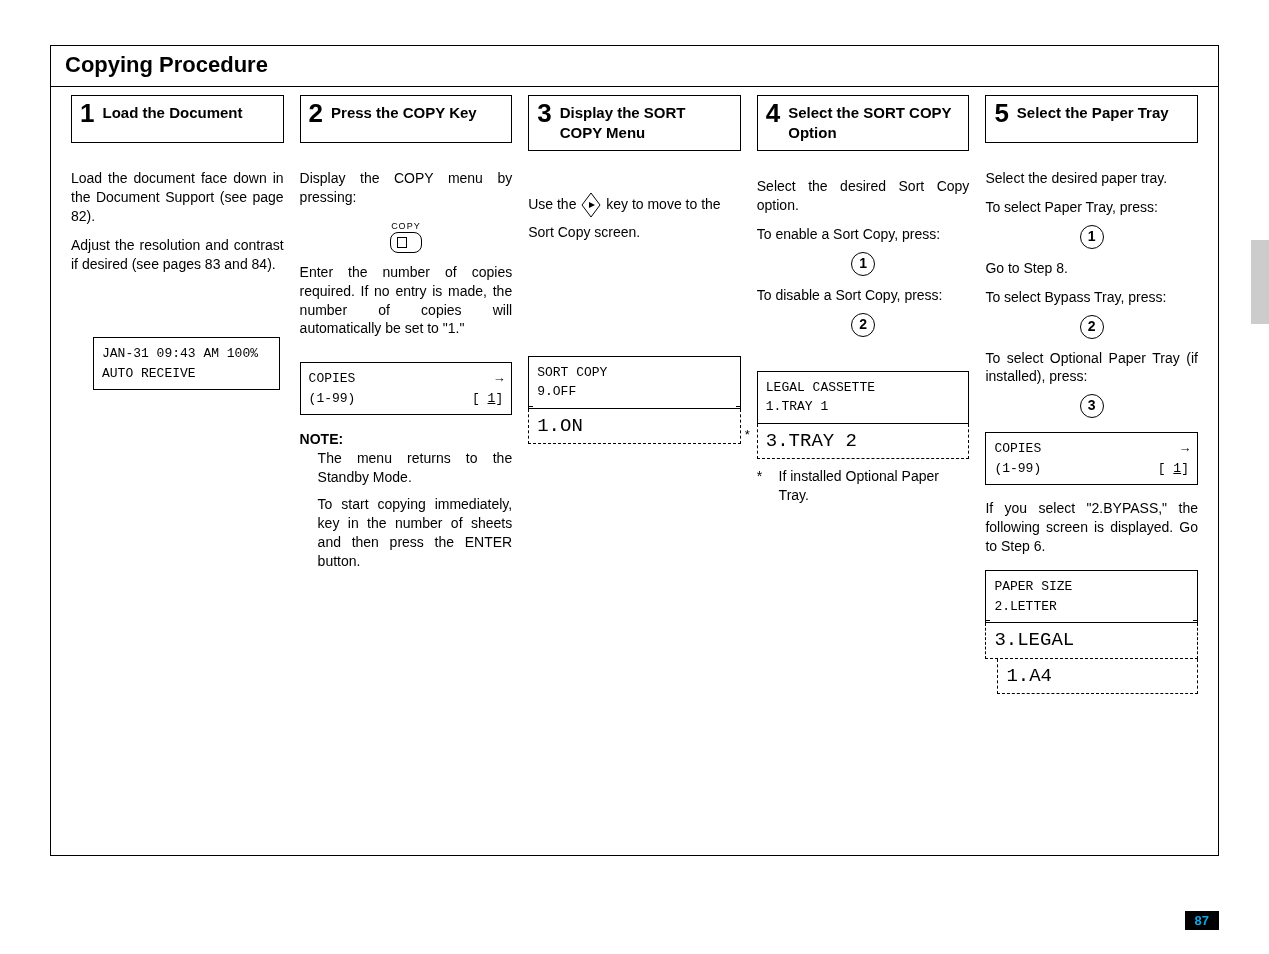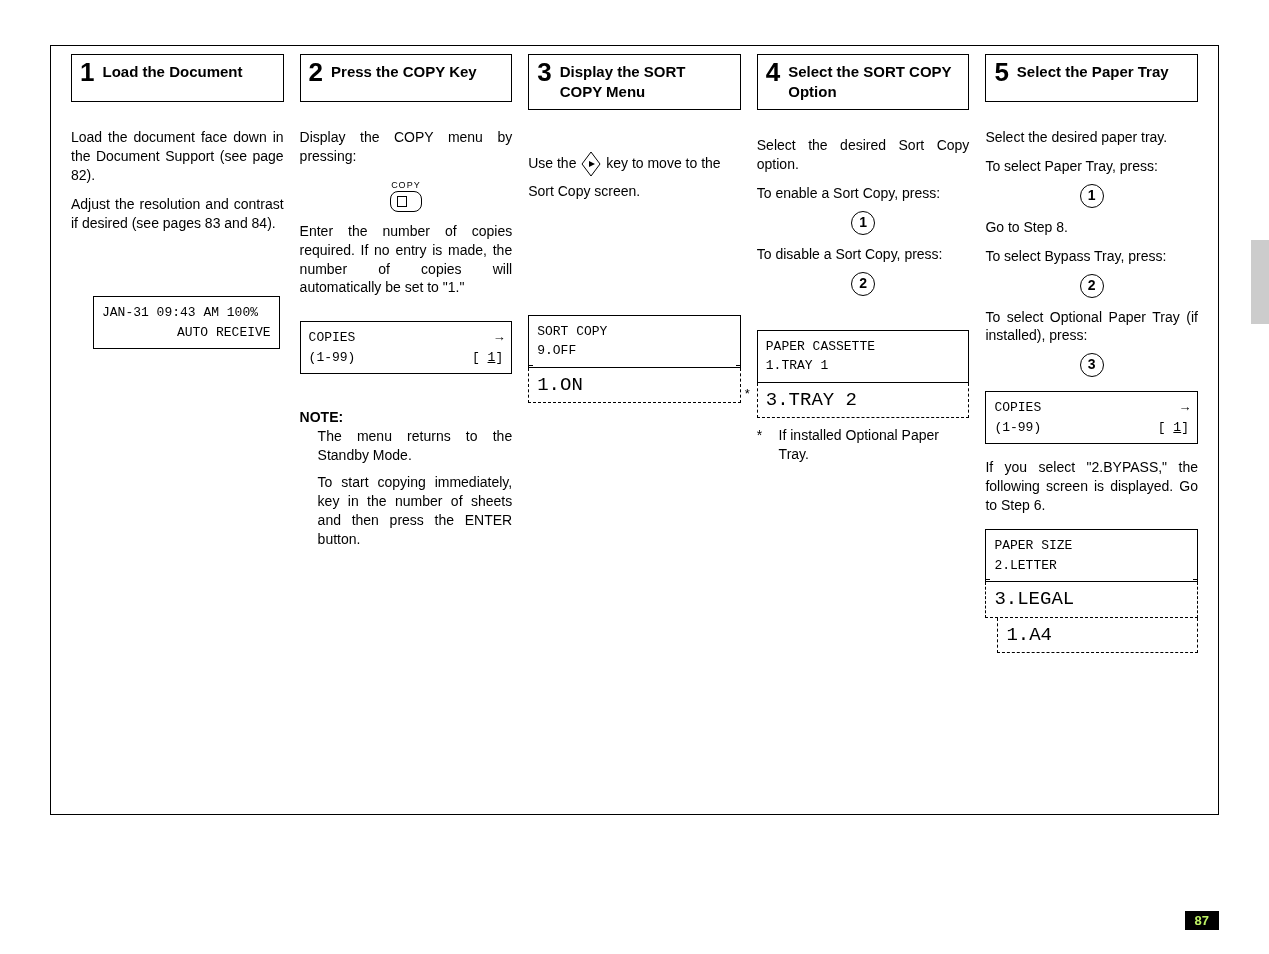--- a/index.html
+++ b/index.html
@@ -96,21 +96,21 @@
   }
   .lcd-ext.stack { margin-top: 0; border-top:none; }
   .lcd-ext .tick-l, .lcd-ext .tick-r {
     position: absolute; top:-3px; width:5px; height:5px; border-top:1px dashed #000;
   }
   .lcd-ext .tick-l{ left:-1px;}
   .lcd-ext .tick-r{ right:-1px;}
   .note-block {
     font-size: 14px;
     line-height: 1.35;
-    margin-top: 20px;
+    margin-top: 1px;
   }
   .note-block .note-label {
     font-weight: bold;
   }
   .note-block p {
     margin: 0 0 8px 18px;
     text-align: justify;
   }
   .foot-star {
     font-size: 14px;
@@ -157,49 +157,50 @@
   .arrow-key svg { width:100%; height:100%; }
   .side-tab {
     position: absolute;
     right: 0; top: 240px;
     width: 18px; height: 84px;
     background: #ccc;
   }
   .page-num {
     position: absolute;
     right: 50px; bottom: 24px;
-    background: #000; color: #bef264;
+    background: #000; color: #0ea5e9;
     font-size: 13px; font-weight: bold;
     padding: 2px 10px;
   }
   .inline-icon { vertical-align: middle; }
   u.underline { text-decoration: underline; }
 </style>
 </head>
 <body>
 
 <div class="page">
   <div class="side-tab"></div>
 
   <div class="main-border">
+    <div class="section-title">Copying  Procedure</div>
 
     <div class="columns">
 
       <div class="col">
         <div class="step-header">
           <span class="step-num">1</span>
           <span class="step-title">Load the Document</span>
         </div>
         <div class="body-text">Load the document face down in the Document Support (see page 82).</div>
         <div class="body-text">Adjust the resolution and contrast if desired (see pages 83 and 84).</div>
 
         <div style="height:40px;"></div>
         <div class="lcd" style="margin-left:22px; margin-right:4px;">
           <div class="row"><span>JAN-31 09:43 AM 100%</span></div>
-          <div class="row" style="justify-content:flex-end;"><span>AUTO RECEIVE</span></div>
+          <div class="row" style="justify-content:flex-start;"><span>AUTO RECEIVE</span></div>
         </div>
       </div>
 
       <div class="col">
         <div class="step-header">
           <span class="step-num">2</span>
           <span class="step-title">Press the COPY Key</span>
         </div>
         <div class="body-text nm">Display the COPY menu by pressing:</div>
         <div class="icon-center">
@@ -263,21 +264,21 @@
           <span class="step-title">Select the SORT COPY Option</span>
         </div>
         <div class="body-text">Select the desired Sort Copy option.</div>
         <div class="body-text nm">To enable a Sort Copy, press:</div>
         <div class="icon-center"><span class="circ-num-plain">1</span></div>
         <div class="body-text nm">To disable a Sort Copy, press:</div>
         <div class="icon-center"><span class="circ-num-plain">2</span></div>
 
         <div style="height:10px;"></div>
         <div class="lcd" style="margin-bottom:0;">
-          <div class="row"><span>PAPER CASSETTE</span></div>
+          <div class="row"><span>LEGAL CASSETTE</span></div>
           <div class="row"><span>1.TRAY 1</span></div>
         </div>
         <div style="position:relative;">
           <span style="position:absolute; left:-12px; top:3px; font-size:13px;">*</span>
           <div class="lcd-ext stack">
             <span>3.TRAY 2</span>
           </div>
         </div>
 
         <div class="foot-star">

